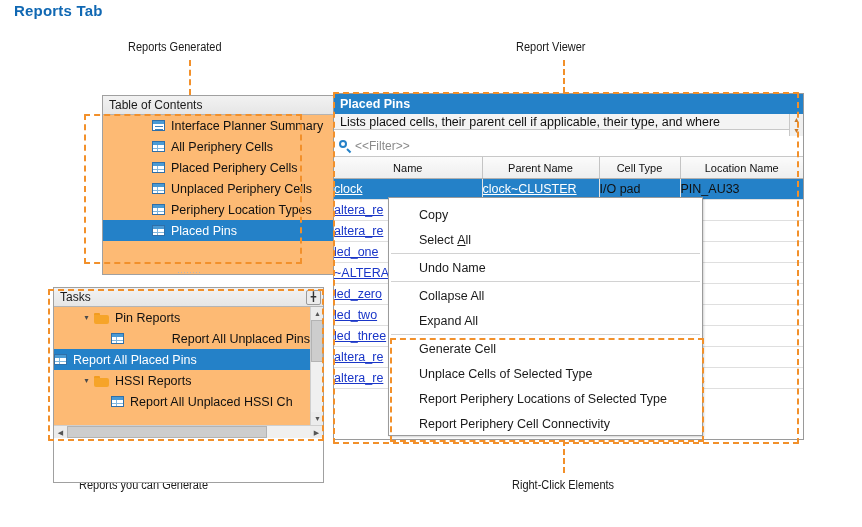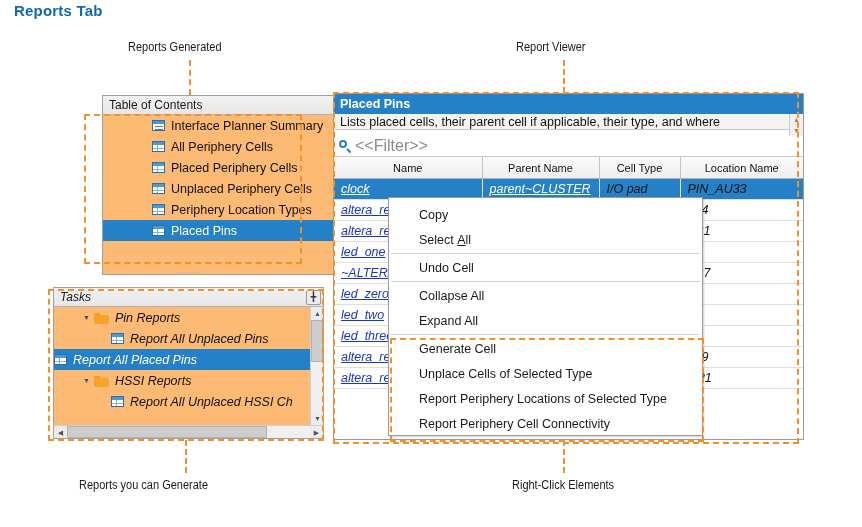--- a/index.html
+++ b/index.html
@@ -140,35 +140,34 @@
   }
   .mag{width:14px;height:14px;position:relative;flex:0 0 auto;margin-right:3px;}
   .mag:before{
     content:"";position:absolute;left:1px;top:1px;width:8px;height:8px;
     border:2px solid #2481c8;border-radius:50%;box-sizing:border-box;
   }
   .mag:after{
     content:"";position:absolute;left:8.5px;top:9px;width:5px;height:2px;
     background:#2481c8;transform:rotate(45deg);transform-origin:left center;
   }
-  .filter-txt{font-size:16px;color:#8a8a8a;}
+  .filter-txt{font-size:12px;color:#8a8a8a;}
 
   
   .tbl{width:100%;border-collapse:collapse;table-layout:fixed;}
   .tbl th{
     height:21px;background:linear-gradient(#fbfbfb,#eeeeee);
     border-right:1px solid #c4c4c4;border-bottom:1px solid #b0b0b0;
     font-size:11px;font-weight:normal;color:#111;text-align:center;
     padding:0;
   }
   .tbl td{
     height:20px;border-bottom:1px solid #dfdfdf;border-right:1px solid #e4e4e4;
-    font-size:12.5px;color:#111;padding:0 0 0 7px;overflow:hidden;
+    font-size:12.5px;color:#111;padding:0 0 0 0;overflow:hidden;
     white-space:nowrap;
-    font-style:italic;
   }
   .tbl td.link{color:#1a36c8;text-decoration:underline;}
   .tbl tr.sel td{background:#2481c8;}
   .tbl tr.sel td.link{color:#ffffff;}
 
   
   #ctxmenu{
     background:#ffffff;border:1px solid #9b9b9b;box-sizing:border-box;
     box-shadow:1px 1px 2px rgba(0,0,0,.18);
   }
@@ -236,33 +235,33 @@
     </div>
   </div>
 </div>
 
 <div class="abs dash-box" style="left:84px;top:114px;width:214px;height:146px;"></div>
 
 <div class="abs" style="left:178px;top:271px;width:24px;height:3px;">
   <div style="width:100%;height:1px;margin-top:1px;background:repeating-linear-gradient(90deg,#b6b6b6 0 1px,transparent 1px 3px);"></div>
 </div>
 
-<div class="abs panel" id="tasks" style="left:53px;top:287px;width:271px;height:152px;font-style:italic;">
+<div class="abs panel" id="tasks" style="left:53px;top:287px;width:271px;height:196px;">
   <div class="panel-head">
     <span class="ttl">Tasks</span>
     <span class="pin-btn">╋</span>
   </div>
   <div class="tree" style="height:131px;">
     <div style="position:absolute;left:0;top:0;right:13px;bottom:13px;">
       <div class="tree-row" style="padding-left:27px;">
         <span class="twisty">▾</span>
         <span class="ico-folder"></span>
         <span>Pin Reports</span>
       </div>
-      <div class="tree-row" style="padding-left:57px;">
+      <div class="tree-row" style="padding-left:57px;justify-content:space-between;">
         <span class="ico ico-grid">
             <i></i>
           </span>
         <span>Report All Unplaced Pins</span>
       </div>
       <div class="tree-row sel" style="">
         <span class="ico ico-grid">
             <i></i>
           </span>
         <span>Report All Placed Pins</span>
@@ -324,21 +323,21 @@
         <tr>
           <th>Name</th>
           <th>Parent Name</th>
           <th>Cell Type</th>
           <th style="border-right:none">Location Name</th>
         </tr>
       </thead>
       <tbody>
         <tr class="sel">
           <td class="link">clock</td>
-          <td class="link">parent~CLUSTER</td>
+          <td class="link">clock~CLUSTER</td>
           <td>I/O pad</td>
           <td>PIN_AU33</td>
         </tr>
         <tr>
           <td class="link">altera_re</td>
           <td class="link"></td>
           <td></td>
           <td>L24</td>
         </tr>
         <tr>
@@ -397,21 +396,21 @@
 <div class="abs" id="ctxmenu" style="left:388px;top:197px;width:315px;height:239px;">
   <div style="height:4px;"></div>
   <div class="mi">
       <span>Copy</span>
     </div>
   <div class="mi">
       <span>Select&nbsp;<u>A</u>ll</span>
     </div>
   <div class="msep"></div>
   <div class="mi">
-      <span>Undo Cell</span>
+      <span>Undo Name</span>
     </div>
   <div class="msep"></div>
   <div class="mi">
       <span>Collapse All</span>
     </div>
   <div class="mi">
       <span>Expand All</span>
     </div>
   <div class="msep"></div>
   <div class="mi">

